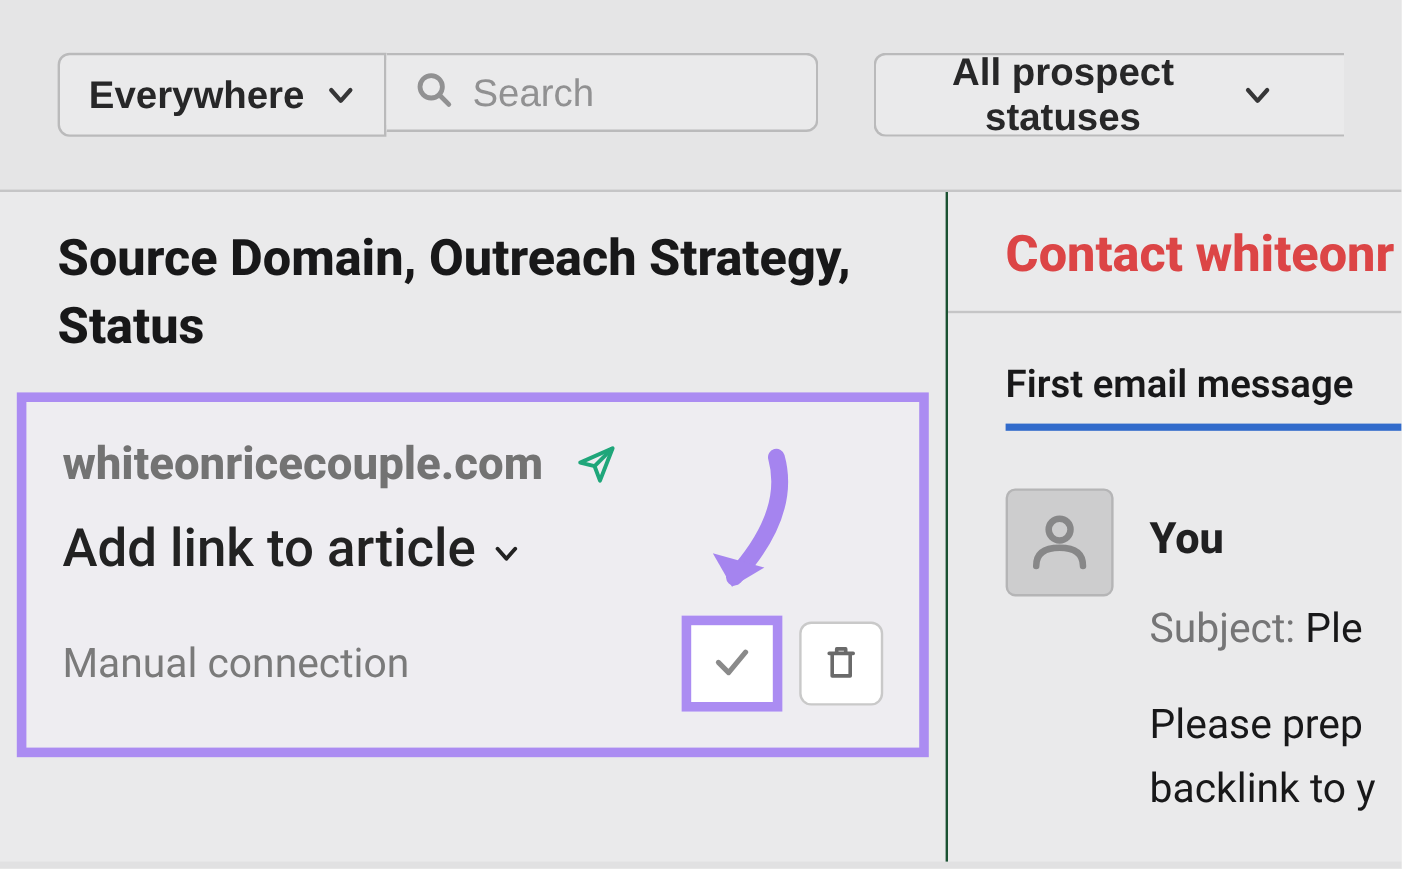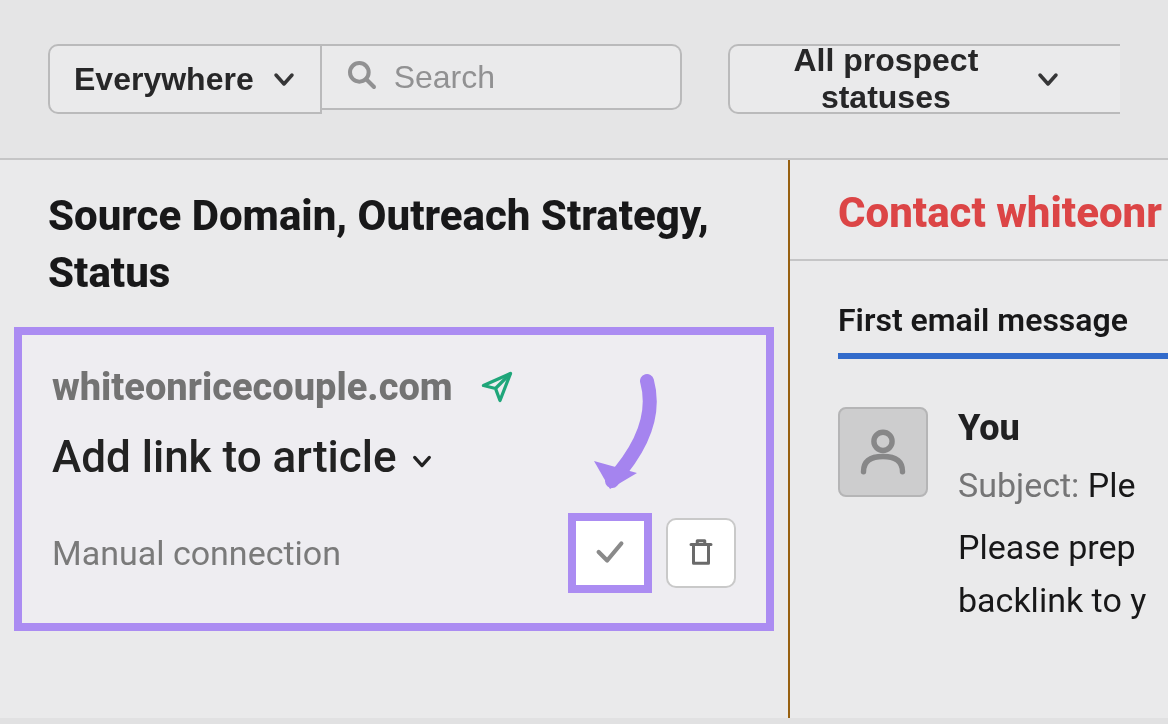--- a/index.html
+++ b/index.html
@@ -89,21 +89,21 @@
 
   
   .cols {
     display: flex;
     height: calc(100% - 164px);
     border-top: 2px solid #d5d5d5;
     background: #ffffff;
   }
   .col-left {
     width: 790px;
-    border-right: 2px solid #a16207;
+    border-right: 2px solid #14532d;
     padding: 28px 0 0 0;
   }
   .col-right {
     flex: 1;
     padding: 28px 0 0 0;
     overflow: hidden;
   }
   .col-header {
     font-size: 42px;
     font-weight: 800;
@@ -228,22 +228,23 @@
     border-radius: 8px;
     background: #dedede;
     border: 2px solid #c3c3c3;
     display: flex;
     align-items: center;
     justify-content: center;
   }
   .msg-content {
     display: flex;
     flex-direction: column;
-    gap: 16px;
+    gap: 34px;
     white-space: nowrap;
+    margin-top: 21px;
   }
   .msg-author {
     font-size: 36px;
     font-weight: 800;
   }
   .msg-subject {
     font-size: 34px;
     color: #111;
   }
   .msg-subject .lbl {

